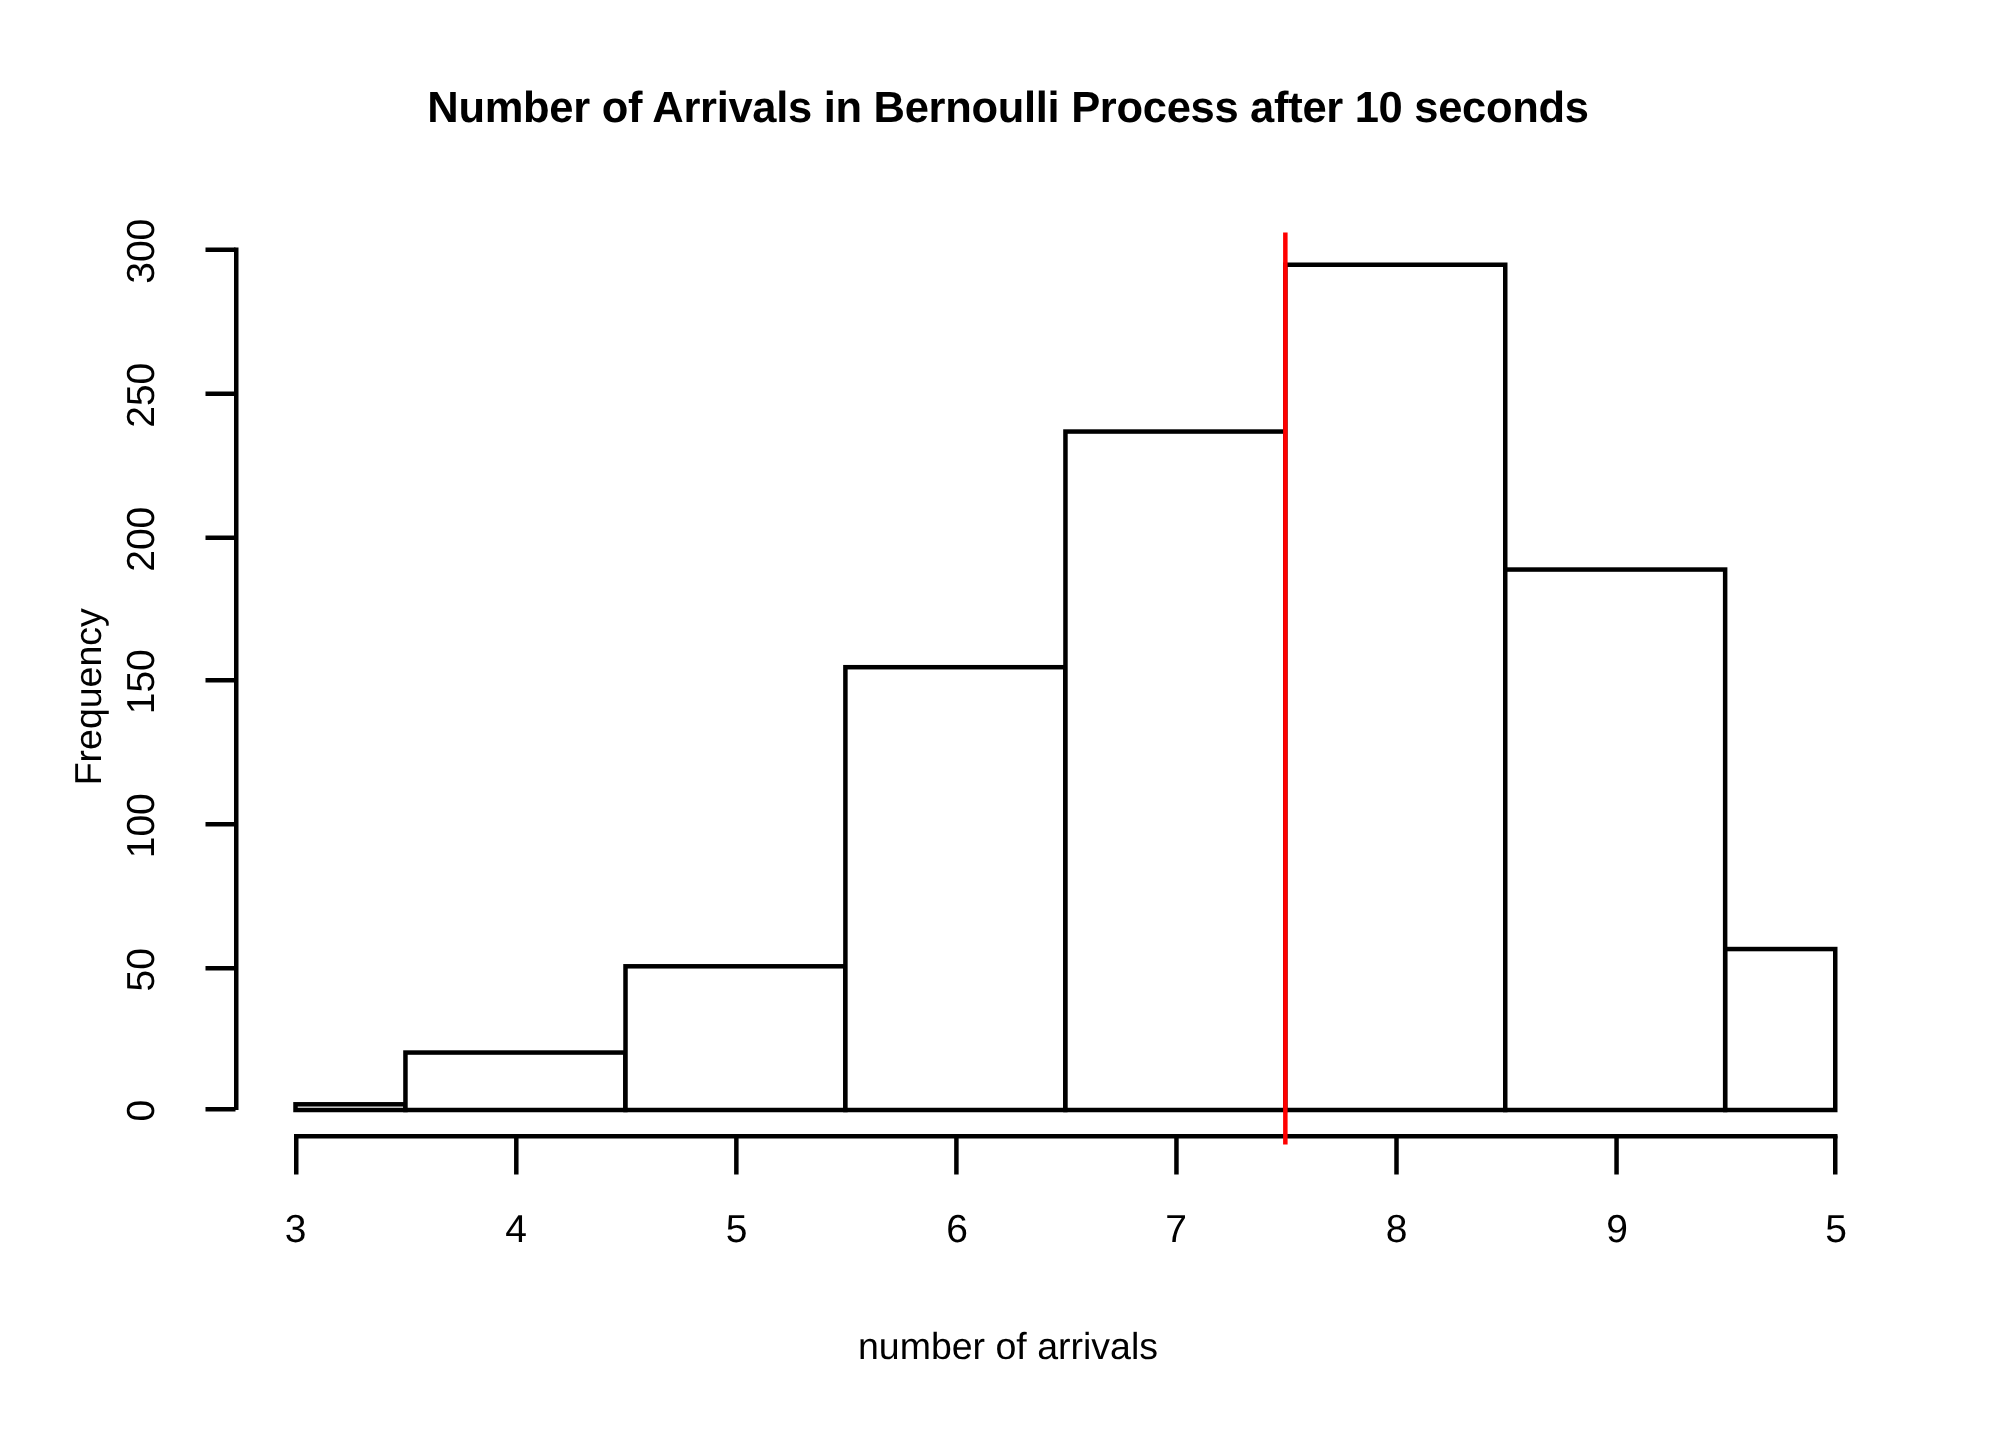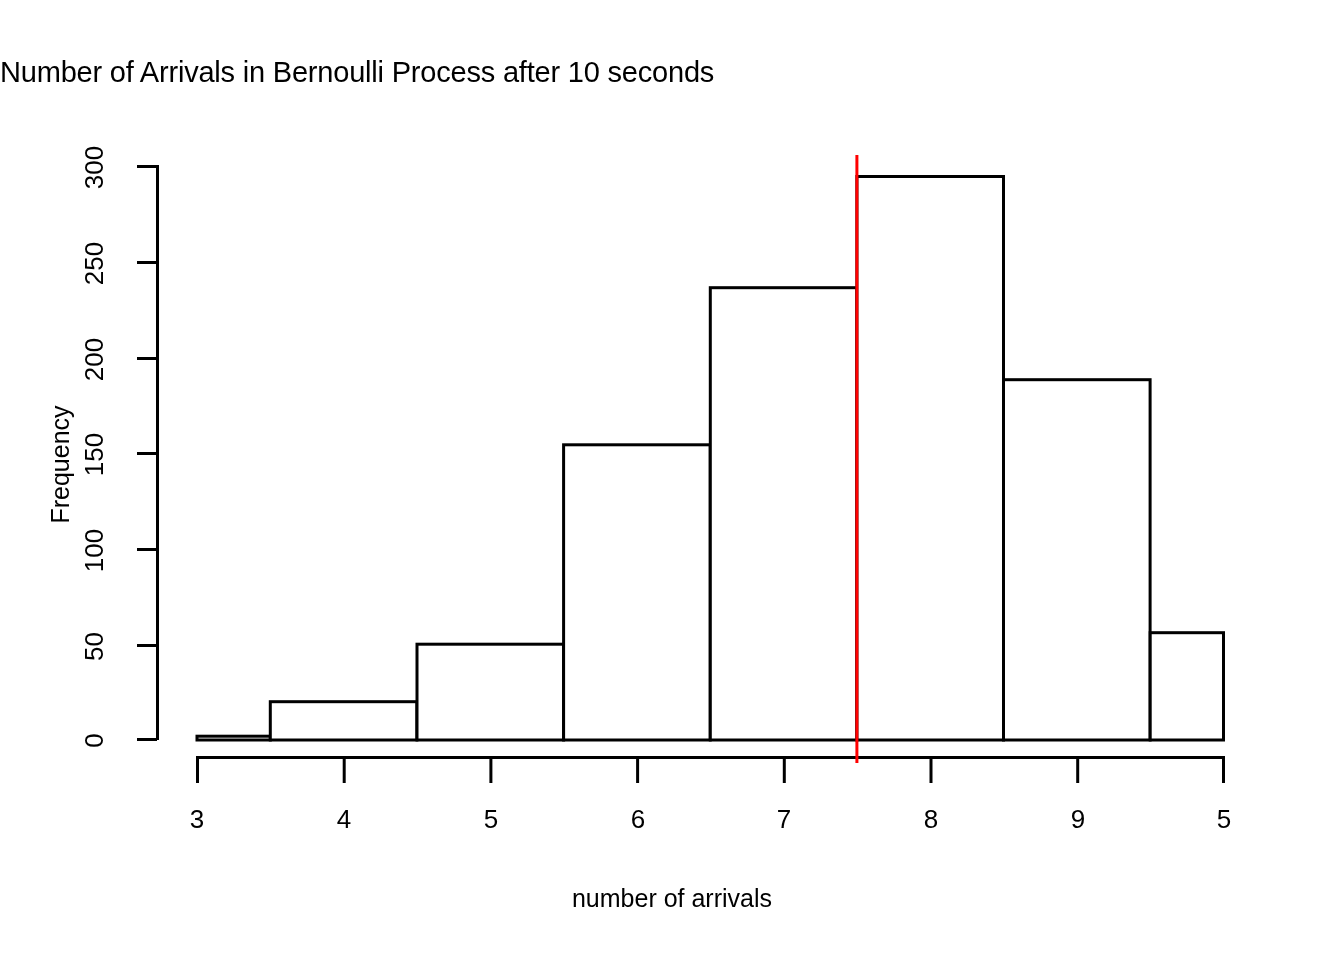--- a/index.html
+++ b/index.html
@@ -24,23 +24,24 @@
     position: absolute;
     left: 0;
     top: 0;
     display: block;
   }
   .plot-title {
     position: absolute;
     left: 0;
     top: 56px;
     width: 1344px;
+    text-align: center;
     font-family: "Liberation Sans", sans-serif;
     font-size: 29px;
-    font-weight: normal;
+    font-weight: bold;
     letter-spacing: -0.2px;
     white-space: nowrap;
   }
   .xlabel {
     position: absolute;
     left: 0;
     top: 884px;
     width: 1344px;
     text-align: center;
     font-family: "Liberation Sans", sans-serif;

